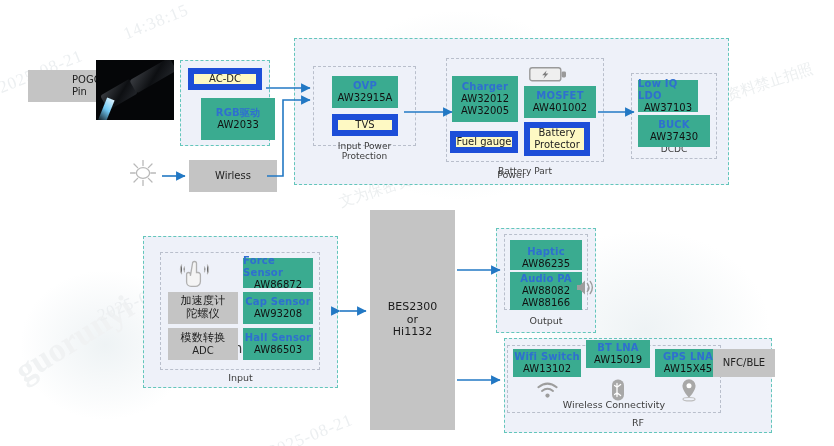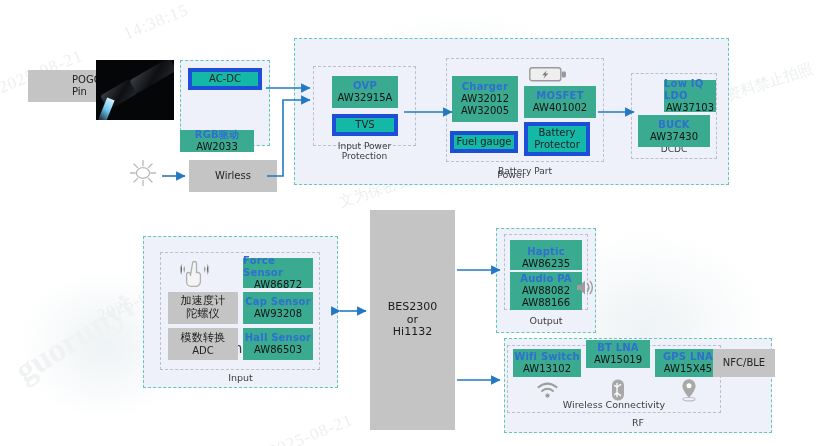--- a/index.html
+++ b/index.html
@@ -58,21 +58,21 @@
     line-height: 1.18;
   }
   .blk .t1 { font-weight: bold; color: #2f6fd0; font-size: 10px; letter-spacing:.2px;
              font-family:"DejaVu Sans", sans-serif; }
   .blk .t2 { color: #1b1b1b; font-size: 10px; font-family:"DejaVu Sans", sans-serif; }
   .blk.green { background: #3aab90; }
   .blk.green .t1 { color: #2f6fd0; }
   .blk.green .t2 { color: #111; }
   .blk.grey  { background: #c4c4c4; }
   .blk.grey .t2 { color:#222; }
-  .blk.white { background: #14b8a6; border: 4px solid #1d4ed8; text-align: center; }
+  .blk.white { background: #fef9c3; border: 6px solid #1d4ed8; text-align: center; }
   .blk.white .t2 { color:#222; }
   .blk.greyflat { background:#c4c4c4; }
   .blk.cn .t1 { color:#1b1b1b; font-weight:normal; font-size:11px; }
 
   
   svg.wires { position:absolute; left:0; top:0; width:834px; height:446px; z-index:4;
               pointer-events:none; }
 
   
   .photo {
@@ -139,21 +139,21 @@
   <div class="blk grey" style="left:189px; top:160px; width:88px; height:32px;">
     <div class="t2">Wirless</div>
   </div>
 
   <div class="grp" style="left:180px; top:60px; width:90px; height:86px;">
     <div class="grp-label" style="bottom:5px;">Adapter</div>
   </div>
   <div class="blk white" style="left:188px; top:68px; width:74px; height:22px;">
     <div class="t2">AC-DC</div>
   </div>
-  <div class="blk green" style="left:180px; top:98px; width:74px; height:22px;margin-top:32px;">
+  <div class="blk green" style="left:201px; top:98px; width:74px; height:42px;">
     <div class="t1">RGB驱动</div>
     <div class="t2">AW2033</div>
   </div>
 
   <div class="grp" style="left:294px; top:38px; width:435px; height:147px;">
     <div class="grp-label" style="bottom:4px;">Power</div>
   </div>
 
   <div class="grp inner" style="left:313px; top:66px; width:103px; height:80px;">
     <div class="grp-label" style="bottom:-16px; font-size:9px;">Input Power Protection</div>
@@ -190,21 +190,21 @@
     <div class="t2">Fuel gauge</div>
   </div>
   <div class="blk white" style="left:524px; top:122px; width:66px; height:34px;">
     <div class="t2">Battery</div>
     <div class="t2">Protector</div>
   </div>
 
   <div class="grp inner" style="left:631px; top:73px; width:86px; height:86px;">
     <div class="grp-label" style="bottom:4px; font-size:9px;">DCDC</div>
   </div>
-  <div class="blk green" style="left:664px; top:80px; width:52px; height:32px;">
+  <div class="blk green" style="left:638px; top:80px; width:60px; height:32px;">
     <div class="t1">Low IQ LDO</div>
     <div class="t2">AW37103</div>
   </div>
   <div class="blk green" style="left:638px; top:115px; width:72px; height:32px;">
     <div class="t1">BUCK</div>
     <div class="t2">AW37430</div>
   </div>
 
   <div class="grp" style="left:143px; top:236px; width:195px; height:152px;">
     <div class="grp-label" style="bottom:4px;">Input</div>

